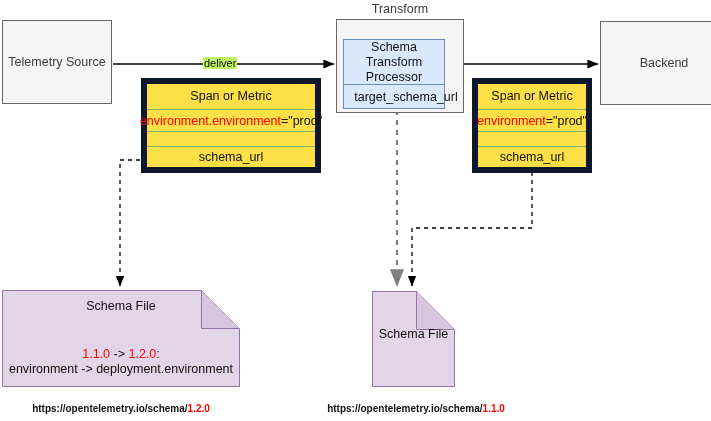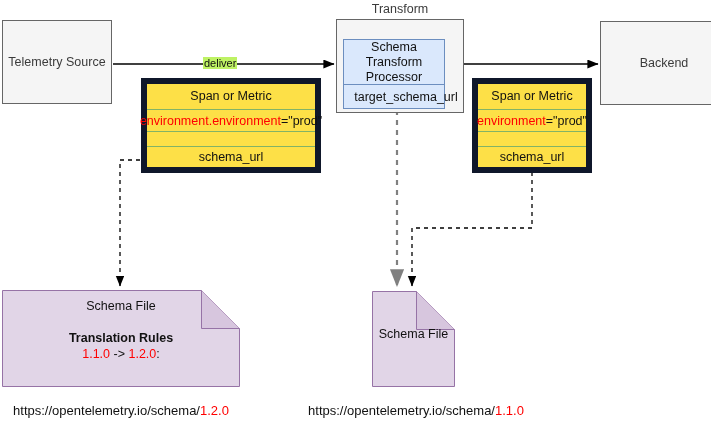--- a/index.html
+++ b/index.html
@@ -57,22 +57,23 @@
   .filewrap svg{position:absolute;left:0;top:0;display:block;}
   .file-text{position:absolute;left:0;right:0;text-align:center;
              font-size:12.5px;color:#111111;line-height:1.25;}
   .file-title{top:9px;}
   .rules{top:41px;}
   .rules b{font-weight:bold;}
   .mid-title{top:36px;}
 
   
   .urlcap{
-    position:absolute;text-align:center;font-size:13px;color:#111111;
+    position:absolute;text-align:center;font-size:10px;color:#111111;
     white-space:nowrap;
+    font-weight:bold;
   }
 
   
   .edgelabel{
     position:absolute;font-size:11px;color:#111111;background:#bef264;
     padding:0 1px;white-space:nowrap;
   }
 </style>
 </head>
 <body>
@@ -137,22 +138,23 @@
     <div class="grow" style="height:24px;">schema_url</div>
   </div>
 
   <div class="filewrap" style="left:2px;top:290px;width:238px;height:97px;">
     <svg width="238" height="97">
       <path d="M0.5,0.5 L199.5,0.5 L237.5,38.5 L237.5,96.5 L0.5,96.5 z" fill="#e1d5e7" stroke="#9673a6" stroke-width="1"></path>
       <path d="M199.5,0.5 L199.5,38.5 L237.5,38.5" fill="#d7c6de" stroke="#9673a6" stroke-width="1"></path>
     </svg>
     <div class="file-text file-title">Schema File</div>
     <div class="file-text rules">
-      <b>Translation Rules</b><br>
+      <br>
       <span class="red">1.1.0</span><span> -&gt; </span><span class="red">1.2.0</span><span>:</span><br>
+      <span>environment -&gt; deployment.environment</span>
     </div>
   </div>
 
   <div class="urlcap" style="left:2px;top:403px;width:238px;">
     <span>https://opentelemetry.io/schema/</span><span class="red">1.2.0</span>
   </div>
 
   <div class="filewrap" style="left:372px;top:291px;width:83px;height:96px;">
     <svg width="83" height="96">
       <path d="M0.5,0.5 L44.5,0.5 L82.5,38.5 L82.5,95.5 L0.5,95.5 z" fill="#e1d5e7" stroke="#9673a6" stroke-width="1"></path>

